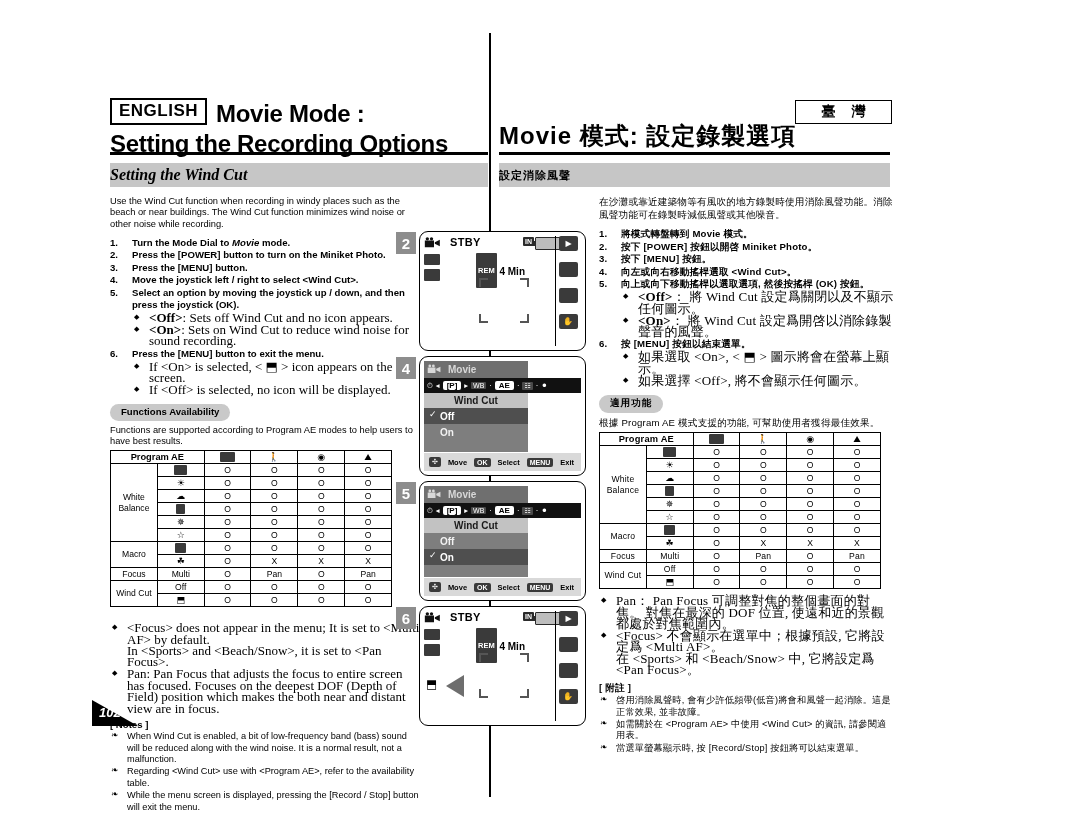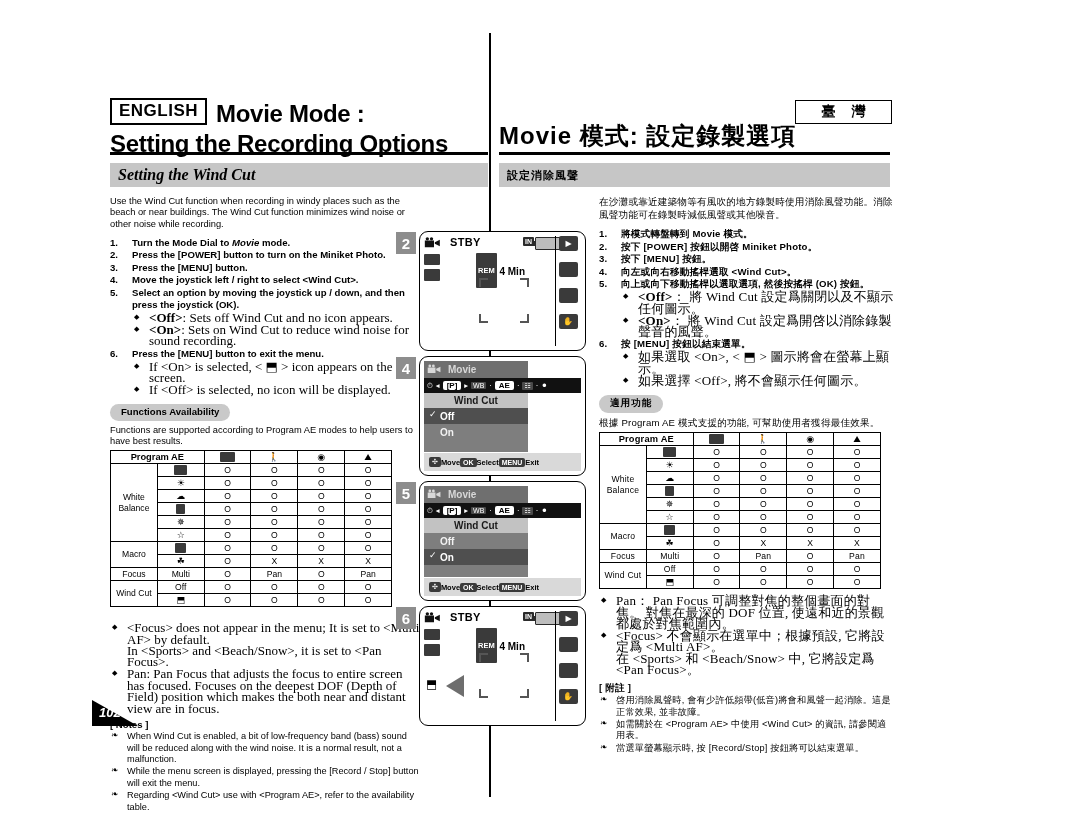--- a/index.html
+++ b/index.html
@@ -17,21 +17,21 @@
   .rule{position:absolute;height:3px;background:#000;}
   .rule-left{left:110px;top:152px;width:378px;}
   .rule-right{left:499px;top:152px;width:391px;}
 
   .tw-badge{position:absolute;left:795px;top:100px;width:95px;height:22px;border:1.5px solid #000;
             font-size:14px;font-weight:bold;display:flex;align-items:center;justify-content:center;letter-spacing:6px;text-indent:6px;}
   .hdr-right{position:absolute;left:499px;top:120px;font-size:24px;font-weight:bold;letter-spacing:1px;}
 
   
   .secbar{position:absolute;height:24px;background:#c6c6c6;display:flex;align-items:center;}
-  .secbar span{font-size:16px;font-weight:bold;font-style:italic;padding-left:8px;font-family:"Liberation Serif","DejaVu Serif",serif;}
+  .secbar span{font-size:16px;font-weight:bold;font-style:italic;font-family:"Liberation Serif","DejaVu Serif",serif;}
   .secbar.cjk span{font-family:"Liberation Sans","DejaVu Sans",sans-serif;font-style:normal;letter-spacing:1px;font-size:11px;}
   .secbar-left{left:110px;top:163px;width:378px;}
   .secbar-right{left:499px;top:163px;width:391px;}
 
   
   .col{position:absolute;font-size:9.3px;line-height:11.3px;}
   .col-left{left:110px;top:196px;width:312px;}
   .col-right{left:599px;top:196px;width:295px;}
   .intro{margin:0 0 7px;}
   .cjk{font-size:9.6px;line-height:12.6px;letter-spacing:.2px;}
@@ -94,21 +94,21 @@
       display:flex;align-items:center;font-size:7.5px;gap:3px;padding-left:3px;box-sizing:border-box;}
   .tab-sel{background:#fff;color:#000;font-weight:bold;border-radius:2px;padding:0 4px;font-size:8px;}
   .tabchip{background:#4a4a4a;color:#fff;border-radius:1px;padding:0 2px;font-size:7px;}
   .menu-sub{position:absolute;left:0;top:32px;width:104px;height:15px;background:#c2c2c2;color:#1a1a1a;
       font-size:10px;font-weight:bold;display:flex;align-items:center;justify-content:center;}
   .menu-body{position:absolute;left:0;top:47px;width:104px;bottom:19px;background:#7e7e7e;}
   .mrow{position:relative;height:16px;color:#f2f2f2;font-size:10px;font-weight:bold;display:flex;align-items:center;padding-left:16px;box-sizing:border-box;}
   .mrow.sel{background:#4f4f4f;color:#fff;}
   .mrow .chk{position:absolute;left:5px;top:1px;font-size:9px;}
   .menu-bar{position:absolute;left:0;right:0;bottom:0;height:18px;background:#d9d9d9;
-      display:flex;align-items:center;font-size:7.5px;font-weight:bold;padding-left:5px;box-sizing:border-box;}
+      display:flex;align-items:center;gap:7px;font-size:7.5px;font-weight:bold;padding-left:5px;box-sizing:border-box;}
   .kbtn{background:#3a3a3a;color:#fff;border-radius:2px;padding:1px 3px;font-size:7px;}
 
   
   .pagecorner{position:absolute;left:92px;top:700px;width:0;height:0;border-left:46px solid #000;border-top:26px solid transparent;border-bottom:0;}
   .pagenum{position:absolute;left:99px;top:705px;color:#fff;font-size:13px;font-weight:bold;font-style:italic;}
 </style>
 </head>
 <body>
 
 <div class="page">
@@ -251,22 +251,22 @@
       </table>
 
     <ul class="dia" style="margin-top:15px">
       <li><span>&lt;Focus&gt; does not appear in the menu; It is set to &lt;Multi AF&gt; by default.</span><br><span>In &lt;Sports&gt; and &lt;Beach/Snow&gt;, it is set to &lt;Pan Focus&gt;.</span></li>
       <li><span>Pan: Pan Focus that adjusts the focus to entire screen has focused. Focuses on the deepest DOF (Depth of Field) position which makes the both near and distant view are in focus.</span></li>
     </ul>
 
     <div style="font-size:9.6px;font-weight:bold;margin:5px 0 1px">[ Notes ]</div>
     <ul class="club">
       <li>When Wind Cut is enabled, a bit of low-frequency band (bass) sound will be reduced along with the wind noise. It is a normal result, not a malfunction.</li>
+      <li>Regarding &lt;Wind Cut&gt; use with &lt;Program AE&gt;, refer to the availability table.</li>
       <li>While the menu screen is displayed, pressing the [Record / Stop] button will exit the menu.</li>
-      <li>Regarding &lt;Wind Cut&gt; use with &lt;Program AE&gt;, refer to the availability table.</li>
     </ul>
   </div>
 
   <div class="col col-right cjk">
     <p class="intro">在沙灘或靠近建築物等有風吹的地方錄製時使用消除風聲功能。消除風聲功能可在錄製時減低風聲或其他噪音。</p>
 
     <ol class="steps">
       <li><span class="num">1.</span><span>將模式轉盤轉到 Movie 模式。</span></li>
       <li><span class="num">2.</span><span>按下 [POWER] 按鈕以開啓 Miniket Photo。</span></li>
       <li><span class="num">3.</span><span>按下 [MENU] 按鈕。</span></li>

